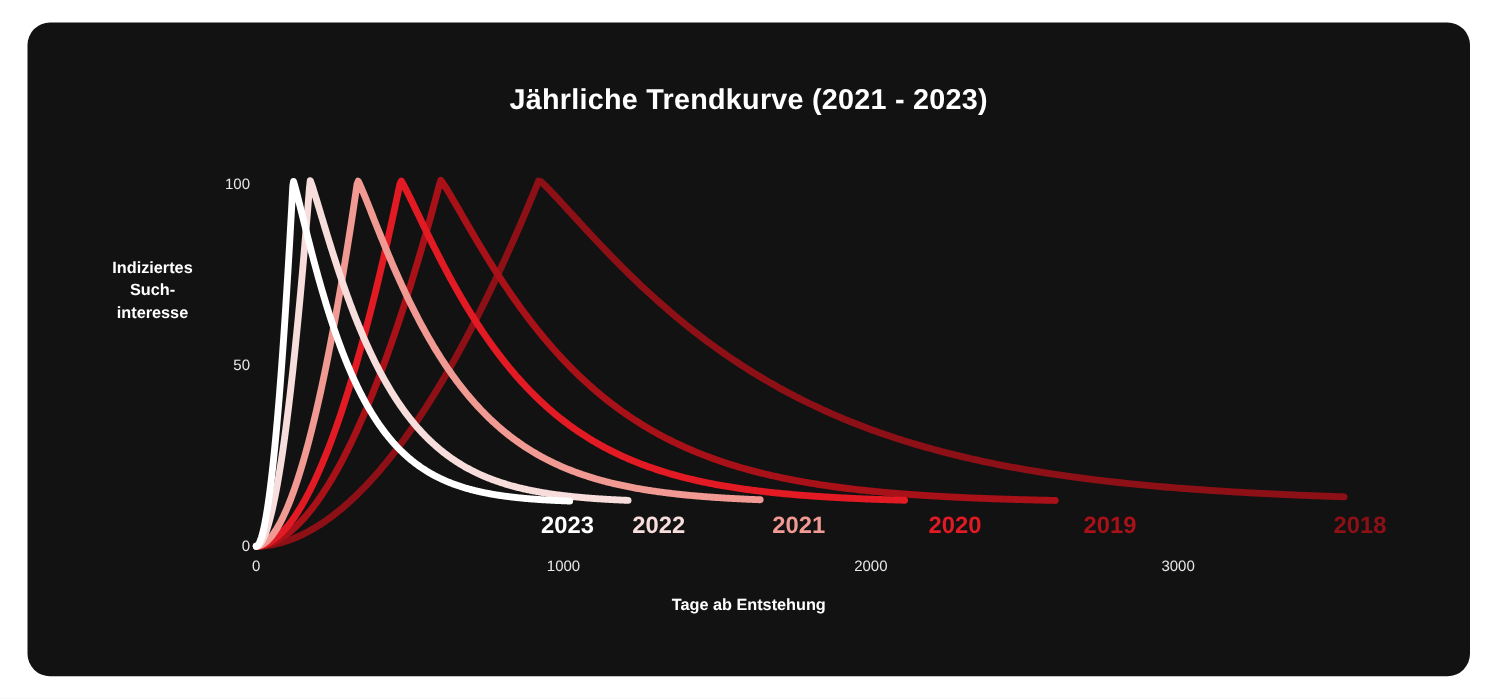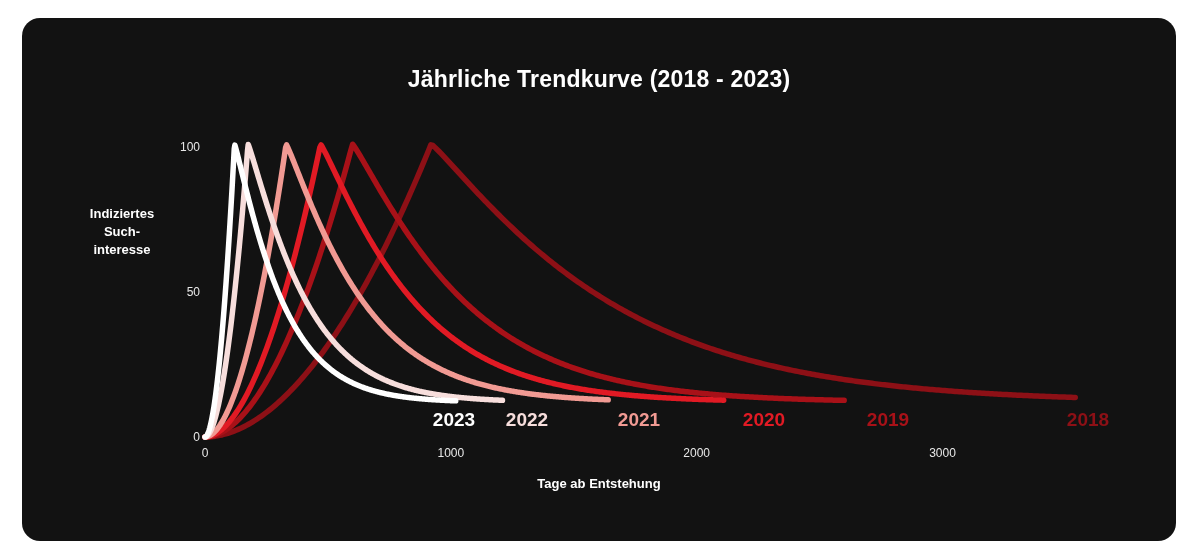--- a/index.html
+++ b/index.html
@@ -74,21 +74,21 @@
     stroke-linecap: round;
     stroke-linejoin: round;
   }
 </style>
 </head>
 <body>
 
 <div id="root">
   <div id="card">
 
-    <div id="chart-title">Jährliche Trendkurve (2018 - 2023)</div>
+    <div id="chart-title">Jährliche Trendkurve (2021 - 2023)</div>
 
     <div id="plot-wrap">
       <svg id="plot" width="1154" height="523" viewBox="0 0 1154 523">
         <g id="curves-group">
             <path d="M 183.00 419.00 L 185.07 418.96 L 187.14 418.85 L 189.22 418.68 L 191.29 418.45 L 193.36 418.16 L 195.43 417.82 L 197.50 417.41 L 199.58 416.96 L 201.65 416.44 L 203.72 415.88 L 205.79 415.26 L 207.86 414.59 L 209.94 413.86 L 212.01 413.08 L 214.08 412.25 L 216.15 411.37 L 218.22 410.44 L 220.30 409.46 L 222.37 408.43 L 224.44 407.35 L 226.51 406.22 L 228.58 405.03 L 230.66 403.80 L 232.73 402.52 L 234.80 401.20 L 236.87 399.82 L 238.94 398.39 L 241.02 396.92 L 243.09 395.39 L 245.16 393.82 L 247.23 392.21 L 249.30 390.54 L 251.38 388.83 L 253.45 387.07 L 255.52 385.26 L 257.59 383.40 L 259.66 381.50 L 261.74 379.55 L 263.81 377.55 L 265.88 375.51 L 267.95 373.42 L 270.02 371.29 L 272.10 369.11 L 274.17 366.88 L 276.24 364.61 L 278.31 362.29 L 280.39 359.92 L 282.46 357.51 L 284.53 355.05 L 286.60 352.55 L 288.67 350.00 L 290.75 347.41 L 292.82 344.77 L 294.89 342.09 L 296.96 339.36 L 299.03 336.58 L 301.11 333.77 L 303.18 330.90 L 305.25 327.99 L 307.32 325.04 L 309.39 322.04 L 311.47 319.00 L 313.54 315.91 L 315.61 312.78 L 317.68 309.61 L 319.75 306.39 L 321.83 303.12 L 323.90 299.81 L 325.97 296.46 L 328.04 293.07 L 330.11 289.63 L 332.19 286.14 L 334.26 282.61 L 336.33 279.04 L 338.40 275.43 L 340.47 271.77 L 342.55 268.07 L 344.62 264.32 L 346.69 260.53 L 348.76 256.70 L 350.83 252.82 L 352.91 248.90 L 354.98 244.94 L 357.05 240.93 L 359.12 236.88 L 361.19 232.79 L 363.27 228.65 L 365.34 224.48 L 367.41 220.26 L 369.48 215.99 L 371.55 211.68 L 373.63 207.33 L 375.70 202.94 L 377.77 198.51 L 379.84 194.03 L 381.91 189.51 L 383.99 184.94 L 386.06 180.34 L 388.13 175.69 L 390.20 171.00 L 392.27 166.26 L 394.35 161.49 L 396.42 156.67 L 398.49 151.81 L 400.56 146.91 L 402.63 141.96 L 404.71 136.98 L 406.78 131.95 L 408.85 126.88 L 410.92 127.48 L 412.99 129.40 L 415.07 131.43 L 417.14 133.53 L 419.21 135.69 L 421.28 137.88 L 423.35 140.09 L 425.43 142.33 L 427.50 144.57 L 429.57 146.83 L 431.64 149.09 L 433.71 151.36 L 435.79 153.63 L 437.86 155.89 L 439.93 158.15 L 442.00 160.41 L 444.07 162.67 L 446.15 164.91 L 448.22 167.15 L 450.29 169.38 L 452.36 171.60 L 454.44 173.81 L 456.51 176.01 L 458.58 178.20 L 460.65 180.37 L 462.72 182.54 L 464.80 184.68 L 466.87 186.82 L 468.94 188.94 L 471.01 191.05 L 473.08 193.15 L 475.16 195.22 L 477.23 197.29 L 479.30 199.34 L 481.37 201.37 L 483.44 203.39 L 485.52 205.39 L 487.59 207.38 L 489.66 209.35 L 491.73 211.31 L 493.80 213.24 L 495.88 215.17 L 497.95 217.07 L 500.02 218.96 L 502.09 220.84 L 504.16 222.70 L 506.24 224.54 L 508.31 226.36 L 510.38 228.17 L 512.45 229.96 L 514.52 231.74 L 516.60 233.50 L 518.67 235.24 L 520.74 236.97 L 522.81 238.68 L 524.88 240.38 L 526.96 242.05 L 529.03 243.72 L 531.10 245.36 L 533.17 246.99 L 535.24 248.61 L 537.32 250.21 L 539.39 251.79 L 541.46 253.36 L 543.53 254.91 L 545.60 256.44 L 547.68 257.96 L 549.75 259.47 L 551.82 260.96 L 553.89 262.43 L 555.96 263.89 L 558.04 265.34 L 560.11 266.77 L 562.18 268.18 L 564.25 269.58 L 566.32 270.97 L 568.40 272.34 L 570.47 273.69 L 572.54 275.03 L 574.61 276.36 L 576.68 277.67 L 578.76 278.97 L 580.83 280.26 L 582.90 281.53 L 584.97 282.79 L 587.04 284.03 L 589.12 285.26 L 591.19 286.48 L 593.26 287.68 L 595.33 288.87 L 597.40 290.05 L 599.48 291.21 L 601.55 292.36 L 603.62 293.50 L 605.69 294.63 L 607.76 295.74 L 609.84 296.84 L 611.91 297.93 L 613.98 299.00 L 616.05 300.07 L 618.13 301.12 L 620.20 302.16 L 622.27 303.19 L 624.34 304.20 L 626.41 305.21 L 628.49 306.20 L 630.56 307.18 L 632.63 308.16 L 634.70 309.11 L 636.77 310.06 L 638.85 311.00 L 640.92 311.93 L 642.99 312.84 L 645.06 313.75 L 647.13 314.64 L 649.21 315.53 L 651.28 316.40 L 653.35 317.26 L 655.42 318.12 L 657.49 318.96 L 659.57 319.80 L 661.64 320.62 L 663.71 321.43 L 665.78 322.24 L 667.85 323.03 L 669.93 323.82 L 672.00 324.59 L 674.07 325.36 L 676.14 326.12 L 678.21 326.87 L 680.29 327.61 L 682.36 328.34 L 684.43 329.06 L 686.50 329.77 L 688.57 330.48 L 690.65 331.17 L 692.72 331.86 L 694.79 332.54 L 696.86 333.21 L 698.93 333.87 L 701.01 334.53 L 703.08 335.17 L 705.15 335.81 L 707.22 336.45 L 709.29 337.07 L 711.37 337.68 L 713.44 338.29 L 715.51 338.89 L 717.58 339.49 L 719.65 340.07 L 721.73 340.65 L 723.80 341.22 L 725.87 341.79 L 727.94 342.35 L 730.01 342.90 L 732.09 343.44 L 734.16 343.98 L 736.23 344.51 L 738.30 345.03 L 740.37 345.55 L 742.45 346.06 L 744.52 346.57 L 746.59 347.06 L 748.66 347.56 L 750.73 348.04 L 752.81 348.52 L 754.88 349.00 L 756.95 349.46 L 759.02 349.93 L 761.09 350.38 L 763.17 350.83 L 765.24 351.28 L 767.31 351.72 L 769.38 352.15 L 771.45 352.58 L 773.53 353.00 L 775.60 353.42 L 777.67 353.83 L 779.74 354.24 L 781.81 354.64 L 783.89 355.03 L 785.96 355.43 L 788.03 355.81 L 790.10 356.19 L 792.18 356.57 L 794.25 356.94 L 796.32 357.31 L 798.39 357.67 L 800.46 358.03 L 802.54 358.38 L 804.61 358.73 L 806.68 359.07 L 808.75 359.41 L 810.82 359.75 L 812.90 360.08 L 814.97 360.40 L 817.04 360.73 L 819.11 361.05 L 821.18 361.36 L 823.26 361.67 L 825.33 361.98 L 827.40 362.28 L 829.47 362.57 L 831.54 362.87 L 833.62 363.16 L 835.69 363.45 L 837.76 363.73 L 839.83 364.01 L 841.90 364.28 L 843.98 364.55 L 846.05 364.82 L 848.12 365.09 L 850.19 365.35 L 852.26 365.61 L 854.34 365.86 L 856.41 366.11 L 858.48 366.36 L 860.55 366.61 L 862.62 366.85 L 864.70 367.08 L 866.77 367.32 L 868.84 367.55 L 870.91 367.78 L 872.98 368.01 L 875.06 368.23 L 877.13 368.45 L 879.20 368.67 L 881.27 368.88 L 883.34 369.09 L 885.42 369.30 L 887.49 369.51 L 889.56 369.71 L 891.63 369.91 L 893.70 370.11 L 895.78 370.30 L 897.85 370.49 L 899.92 370.68 L 901.99 370.87 L 904.06 371.06 L 906.14 371.24 L 908.21 371.42 L 910.28 371.60 L 912.35 371.77 L 914.42 371.94 L 916.50 372.11 L 918.57 372.28 L 920.64 372.45 L 922.71 372.61 L 924.78 372.77 L 926.86 372.93 L 928.93 373.09 L 931.00 373.24 L 933.07 373.40 L 935.14 373.55 L 937.22 373.70 L 939.29 373.84 L 941.36 373.99 L 943.43 374.13 L 945.50 374.27 L 947.58 374.41 L 949.65 374.55 L 951.72 374.68 L 953.79 374.82 L 955.86 374.95 L 957.94 375.08 L 960.01 375.21 L 962.08 375.33 L 964.15 375.46 L 966.23 375.58 L 968.30 375.70 L 970.37 375.82 L 972.44 375.94 L 974.51 376.05 L 976.59 376.17 L 978.66 376.28 L 980.73 376.39 L 982.80 376.50 L 984.87 376.61 L 986.95 376.72 L 989.02 376.83 L 991.09 376.93 L 993.16 377.03 L 995.23 377.13 L 997.31 377.23 L 999.38 377.33 L 1001.45 377.43 L 1003.52 377.53 L 1005.59 377.62 L 1007.67 377.71 L 1009.74 377.81 L 1011.81 377.90 L 1013.88 377.99 L 1015.95 378.07 L 1018.03 378.16 L 1020.10 378.25 L 1022.17 378.33 L 1024.24 378.42 L 1026.31 378.50 L 1028.39 378.58 L 1030.46 378.66 L 1032.53 378.74 L 1034.60 378.82 L 1036.67 378.89 L 1038.75 378.97 L 1040.82 379.04 L 1042.89 379.12 L 1044.96 379.19 L 1047.03 379.26 L 1049.11 379.33 L 1051.18 379.40 L 1053.25 379.47" stroke="#8d1016" stroke-width="5.5" class="curve"></path>
             <path d="M 183.00 419.00 L 184.52 418.95 L 186.04 418.82 L 187.57 418.60 L 189.09 418.31 L 190.61 417.95 L 192.13 417.52 L 193.65 417.01 L 195.17 416.44 L 196.70 415.80 L 198.22 415.09 L 199.74 414.31 L 201.26 413.47 L 202.78 412.56 L 204.31 411.58 L 205.83 410.55 L 207.35 409.44 L 208.87 408.28 L 210.39 407.05 L 211.91 405.75 L 213.44 404.40 L 214.96 402.98 L 216.48 401.50 L 218.00 399.95 L 219.52 398.35 L 221.05 396.69 L 222.57 394.96 L 224.09 393.17 L 225.61 391.32 L 227.13 389.42 L 228.65 387.45 L 230.18 385.42 L 231.70 383.33 L 233.22 381.18 L 234.74 378.98 L 236.26 376.71 L 237.79 374.38 L 239.31 372.00 L 240.83 369.56 L 242.35 367.06 L 243.87 364.50 L 245.39 361.88 L 246.92 359.20 L 248.44 356.47 L 249.96 353.68 L 251.48 350.83 L 253.00 347.92 L 254.53 344.96 L 256.05 341.93 L 257.57 338.85 L 259.09 335.72 L 260.61 332.52 L 262.13 329.27 L 263.66 325.97 L 265.18 322.60 L 266.70 319.18 L 268.22 315.71 L 269.74 312.18 L 271.27 308.59 L 272.79 304.94 L 274.31 301.24 L 275.83 297.48 L 277.35 293.67 L 278.88 289.80 L 280.40 285.88 L 281.92 281.90 L 283.44 277.86 L 284.96 273.77 L 286.48 269.63 L 288.01 265.42 L 289.53 261.17 L 291.05 256.86 L 292.57 252.49 L 294.09 248.07 L 295.62 243.59 L 297.14 239.06 L 298.66 234.48 L 300.18 229.84 L 301.70 225.14 L 303.22 220.39 L 304.75 215.59 L 306.27 210.73 L 307.79 205.82 L 309.31 200.85 L 310.83 195.83 L 312.36 190.75 L 313.88 185.62 L 315.40 180.44 L 316.92 175.21 L 318.44 169.91 L 319.96 164.57 L 321.49 159.17 L 323.01 153.72 L 324.53 148.21 L 326.05 142.66 L 327.57 137.04 L 329.10 131.38 L 330.62 126.21 L 332.14 128.24 L 333.66 130.54 L 335.18 132.96 L 336.70 135.46 L 338.23 138.00 L 339.75 140.58 L 341.27 143.18 L 342.79 145.80 L 344.31 148.43 L 345.84 151.07 L 347.36 153.70 L 348.88 156.34 L 350.40 158.97 L 351.92 161.59 L 353.44 164.21 L 354.97 166.81 L 356.49 169.41 L 358.01 171.99 L 359.53 174.55 L 361.05 177.11 L 362.58 179.64 L 364.10 182.16 L 365.62 184.66 L 367.14 187.14 L 368.66 189.61 L 370.18 192.05 L 371.71 194.48 L 373.23 196.88 L 374.75 199.27 L 376.27 201.63 L 377.79 203.98 L 379.32 206.30 L 380.84 208.60 L 382.36 210.88 L 383.88 213.14 L 385.40 215.37 L 386.92 217.58 L 388.45 219.78 L 389.97 221.95 L 391.49 224.09 L 393.01 226.22 L 394.53 228.32 L 396.06 230.40 L 397.58 232.46 L 399.10 234.50 L 400.62 236.52 L 402.14 238.51 L 403.66 240.48 L 405.19 242.43 L 406.71 244.36 L 408.23 246.26 L 409.75 248.15 L 411.27 250.01 L 412.80 251.85 L 414.32 253.67 L 415.84 255.47 L 417.36 257.25 L 418.88 259.01 L 420.40 260.74 L 421.93 262.46 L 423.45 264.15 L 424.97 265.83 L 426.49 267.48 L 428.01 269.12 L 429.54 270.73 L 431.06 272.33 L 432.58 273.90 L 434.10 275.46 L 435.62 277.00 L 437.14 278.51 L 438.67 280.01 L 440.19 281.49 L 441.71 282.95 L 443.23 284.40 L 444.75 285.82 L 446.28 287.23 L 447.80 288.62 L 449.32 289.99 L 450.84 291.34 L 452.36 292.68 L 453.88 293.99 L 455.41 295.30 L 456.93 296.58 L 458.45 297.85 L 459.97 299.10 L 461.49 300.33 L 463.02 301.55 L 464.54 302.75 L 466.06 303.94 L 467.58 305.11 L 469.10 306.27 L 470.63 307.41 L 472.15 308.53 L 473.67 309.64 L 475.19 310.74 L 476.71 311.82 L 478.23 312.88 L 479.76 313.93 L 481.28 314.97 L 482.80 315.99 L 484.32 317.00 L 485.84 318.00 L 487.37 318.98 L 488.89 319.95 L 490.41 320.90 L 491.93 321.84 L 493.45 322.77 L 494.97 323.69 L 496.50 324.59 L 498.02 325.48 L 499.54 326.36 L 501.06 327.23 L 502.58 328.08 L 504.11 328.92 L 505.63 329.75 L 507.15 330.57 L 508.67 331.38 L 510.19 332.18 L 511.71 332.96 L 513.24 333.73 L 514.76 334.50 L 516.28 335.25 L 517.80 335.99 L 519.32 336.72 L 520.85 337.44 L 522.37 338.15 L 523.89 338.85 L 525.41 339.54 L 526.93 340.22 L 528.45 340.89 L 529.98 341.55 L 531.50 342.20 L 533.02 342.85 L 534.54 343.48 L 536.06 344.10 L 537.59 344.72 L 539.11 345.32 L 540.63 345.92 L 542.15 346.51 L 543.67 347.09 L 545.19 347.66 L 546.72 348.22 L 548.24 348.78 L 549.76 349.32 L 551.28 349.86 L 552.80 350.39 L 554.33 350.92 L 555.85 351.43 L 557.37 351.94 L 558.89 352.44 L 560.41 352.93 L 561.93 353.42 L 563.46 353.90 L 564.98 354.37 L 566.50 354.83 L 568.02 355.29 L 569.54 355.74 L 571.07 356.19 L 572.59 356.62 L 574.11 357.05 L 575.63 357.48 L 577.15 357.90 L 578.67 358.31 L 580.20 358.71 L 581.72 359.11 L 583.24 359.51 L 584.76 359.90 L 586.28 360.28 L 587.81 360.65 L 589.33 361.02 L 590.85 361.39 L 592.37 361.75 L 593.89 362.10 L 595.41 362.45 L 596.94 362.80 L 598.46 363.13 L 599.98 363.47 L 601.50 363.80 L 603.02 364.12 L 604.55 364.44 L 606.07 364.75 L 607.59 365.06 L 609.11 365.36 L 610.63 365.66 L 612.15 365.96 L 613.68 366.25 L 615.20 366.53 L 616.72 366.81 L 618.24 367.09 L 619.76 367.36 L 621.29 367.63 L 622.81 367.90 L 624.33 368.16 L 625.85 368.42 L 627.37 368.67 L 628.89 368.92 L 630.42 369.16 L 631.94 369.40 L 633.46 369.64 L 634.98 369.87 L 636.50 370.10 L 638.03 370.33 L 639.55 370.55 L 641.07 370.77 L 642.59 370.99 L 644.11 371.20 L 645.63 371.41 L 647.16 371.62 L 648.68 371.82 L 650.20 372.02 L 651.72 372.22 L 653.24 372.41 L 654.77 372.60 L 656.29 372.79 L 657.81 372.97 L 659.33 373.16 L 660.85 373.33 L 662.38 373.51 L 663.90 373.68 L 665.42 373.85 L 666.94 374.02 L 668.46 374.19 L 669.98 374.35 L 671.51 374.51 L 673.03 374.67 L 674.55 374.82 L 676.07 374.98 L 677.59 375.13 L 679.12 375.28 L 680.64 375.42 L 682.16 375.56 L 683.68 375.71 L 685.20 375.84 L 686.72 375.98 L 688.25 376.12 L 689.77 376.25 L 691.29 376.38 L 692.81 376.51 L 694.33 376.63 L 695.86 376.76 L 697.38 376.88 L 698.90 377.00 L 700.42 377.12 L 701.94 377.23 L 703.46 377.35 L 704.99 377.46 L 706.51 377.57 L 708.03 377.68 L 709.55 377.79 L 711.07 377.89 L 712.60 378.00 L 714.12 378.10 L 715.64 378.20 L 717.16 378.30 L 718.68 378.40 L 720.20 378.49 L 721.73 378.59 L 723.25 378.68 L 724.77 378.77 L 726.29 378.86 L 727.81 378.95 L 729.34 379.04 L 730.86 379.12 L 732.38 379.21 L 733.90 379.29 L 735.42 379.37 L 736.94 379.45 L 738.47 379.53 L 739.99 379.61 L 741.51 379.68 L 743.03 379.76 L 744.55 379.83 L 746.08 379.91 L 747.60 379.98 L 749.12 380.05 L 750.64 380.12 L 752.16 380.19 L 753.68 380.25 L 755.21 380.32 L 756.73 380.38 L 758.25 380.45 L 759.77 380.51 L 761.29 380.57 L 762.82 380.63 L 764.34 380.69 L 765.86 380.75 L 767.38 380.81 L 768.90 380.87 L 770.42 380.92 L 771.95 380.98 L 773.47 381.03 L 774.99 381.08 L 776.51 381.14 L 778.03 381.19 L 779.56 381.24 L 781.08 381.29 L 782.60 381.34 L 784.12 381.39 L 785.64 381.43 L 787.16 381.48 L 788.69 381.53 L 790.21 381.57 L 791.73 381.61 L 793.25 381.66 L 794.77 381.70 L 796.30 381.74 L 797.82 381.78 L 799.34 381.83 L 800.86 381.87 L 802.38 381.91 L 803.90 381.94 L 805.43 381.98 L 806.95 382.02 L 808.47 382.06 L 809.99 382.09 L 811.51 382.13 L 813.04 382.16 L 814.56 382.20 L 816.08 382.23 L 817.60 382.27 L 819.12 382.30 L 820.64 382.33 L 822.17 382.36" stroke="#a81118" stroke-width="5.5" class="curve"></path>
             <path d="M 183.00 419.00 L 184.24 418.95 L 185.47 418.80 L 186.71 418.58 L 187.94 418.27 L 189.18 417.88 L 190.41 417.41 L 191.65 416.87 L 192.88 416.26 L 194.12 415.57 L 195.35 414.81 L 196.59 413.98 L 197.82 413.08 L 199.06 412.11 L 200.29 411.07 L 201.53 409.96 L 202.76 408.78 L 204.00 407.53 L 205.23 406.21 L 206.47 404.83 L 207.70 403.38 L 208.94 401.86 L 210.17 400.28 L 211.41 398.63 L 212.64 396.91 L 213.88 395.13 L 215.11 393.29 L 216.35 391.38 L 217.58 389.40 L 218.82 387.36 L 220.05 385.25 L 221.29 383.08 L 222.52 380.85 L 223.76 378.55 L 224.99 376.19 L 226.23 373.77 L 227.46 371.28 L 228.70 368.73 L 229.93 366.12 L 231.17 363.45 L 232.40 360.71 L 233.64 357.91 L 234.87 355.05 L 236.11 352.12 L 237.34 349.14 L 238.58 346.09 L 239.81 342.98 L 241.05 339.81 L 242.28 336.58 L 243.52 333.28 L 244.75 329.93 L 245.99 326.51 L 247.22 323.04 L 248.46 319.50 L 249.69 315.90 L 250.93 312.25 L 252.16 308.53 L 253.40 304.75 L 254.63 300.91 L 255.87 297.01 L 257.10 293.05 L 258.34 289.04 L 259.57 284.96 L 260.81 280.82 L 262.04 276.62 L 263.28 272.37 L 264.51 268.05 L 265.75 263.68 L 266.98 259.24 L 268.22 254.75 L 269.45 250.20 L 270.69 245.58 L 271.92 240.91 L 273.16 236.19 L 274.39 231.40 L 275.63 226.55 L 276.86 221.65 L 278.10 216.68 L 279.33 211.66 L 280.57 206.58 L 281.80 201.45 L 283.04 196.25 L 284.27 191.00 L 285.51 185.68 L 286.74 180.31 L 287.98 174.89 L 289.21 169.40 L 290.45 163.86 L 291.68 158.26 L 292.92 152.60 L 294.15 146.88 L 295.39 141.11 L 296.62 135.28 L 297.86 129.39 L 299.09 126.87 L 300.33 128.98 L 301.56 131.27 L 302.80 133.65 L 304.03 136.09 L 305.27 138.58 L 306.50 141.10 L 307.74 143.64 L 308.97 146.19 L 310.21 148.75 L 311.44 151.32 L 312.68 153.89 L 313.91 156.45 L 315.15 159.01 L 316.38 161.57 L 317.62 164.12 L 318.85 166.65 L 320.09 169.18 L 321.32 171.69 L 322.56 174.20 L 323.79 176.68 L 325.03 179.15 L 326.26 181.61 L 327.50 184.05 L 328.73 186.47 L 329.97 188.88 L 331.20 191.27 L 332.44 193.63 L 333.67 195.98 L 334.91 198.31 L 336.14 200.62 L 337.38 202.92 L 338.61 205.19 L 339.85 207.44 L 341.08 209.67 L 342.32 211.88 L 343.55 214.07 L 344.79 216.24 L 346.02 218.38 L 347.26 220.51 L 348.49 222.62 L 349.73 224.70 L 350.96 226.77 L 352.20 228.81 L 353.43 230.83 L 354.67 232.83 L 355.90 234.81 L 357.14 236.77 L 358.37 238.71 L 359.61 240.63 L 360.84 242.52 L 362.08 244.40 L 363.31 246.26 L 364.55 248.09 L 365.78 249.91 L 367.02 251.70 L 368.25 253.48 L 369.49 255.23 L 370.72 256.97 L 371.96 258.68 L 373.19 260.37 L 374.43 262.05 L 375.66 263.71 L 376.90 265.34 L 378.13 266.96 L 379.37 268.56 L 380.60 270.14 L 381.84 271.70 L 383.07 273.24 L 384.31 274.76 L 385.54 276.27 L 386.78 277.76 L 388.01 279.23 L 389.25 280.68 L 390.48 282.11 L 391.72 283.53 L 392.95 284.92 L 394.19 286.30 L 395.42 287.67 L 396.66 289.02 L 397.89 290.35 L 399.13 291.66 L 400.36 292.96 L 401.60 294.24 L 402.83 295.50 L 404.07 296.75 L 405.30 297.98 L 406.54 299.20 L 407.77 300.40 L 409.01 301.59 L 410.24 302.76 L 411.48 303.91 L 412.71 305.06 L 413.95 306.18 L 415.18 307.29 L 416.42 308.39 L 417.65 309.47 L 418.89 310.54 L 420.12 311.60 L 421.36 312.64 L 422.59 313.66 L 423.83 314.68 L 425.06 315.68 L 426.30 316.66 L 427.53 317.64 L 428.77 318.60 L 430.00 319.55 L 431.24 320.48 L 432.47 321.40 L 433.71 322.32 L 434.94 323.21 L 436.18 324.10 L 437.41 324.97 L 438.65 325.84 L 439.88 326.69 L 441.12 327.53 L 442.35 328.35 L 443.59 329.17 L 444.82 329.98 L 446.06 330.77 L 447.29 331.55 L 448.53 332.33 L 449.76 333.09 L 451.00 333.84 L 452.23 334.58 L 453.47 335.31 L 454.70 336.04 L 455.94 336.75 L 457.17 337.45 L 458.41 338.14 L 459.64 338.82 L 460.88 339.49 L 462.11 340.16 L 463.35 340.81 L 464.58 341.46 L 465.82 342.09 L 467.05 342.72 L 468.29 343.34 L 469.52 343.95 L 470.76 344.55 L 471.99 345.14 L 473.23 345.72 L 474.46 346.30 L 475.70 346.87 L 476.93 347.43 L 478.17 347.98 L 479.40 348.52 L 480.64 349.06 L 481.87 349.59 L 483.11 350.11 L 484.34 350.62 L 485.58 351.13 L 486.81 351.63 L 488.05 352.12 L 489.28 352.60 L 490.52 353.08 L 491.75 353.55 L 492.99 354.02 L 494.23 354.47 L 495.46 354.92 L 496.70 355.37 L 497.93 355.81 L 499.17 356.24 L 500.40 356.66 L 501.64 357.08 L 502.87 357.50 L 504.11 357.90 L 505.34 358.30 L 506.58 358.70 L 507.81 359.09 L 509.05 359.47 L 510.28 359.85 L 511.52 360.22 L 512.75 360.59 L 513.99 360.95 L 515.22 361.31 L 516.46 361.66 L 517.69 362.01 L 518.93 362.35 L 520.16 362.68 L 521.40 363.02 L 522.63 363.34 L 523.87 363.66 L 525.10 363.98 L 526.34 364.29 L 527.57 364.60 L 528.81 364.90 L 530.04 365.20 L 531.28 365.50 L 532.51 365.78 L 533.75 366.07 L 534.98 366.35 L 536.22 366.63 L 537.45 366.90 L 538.69 367.17 L 539.92 367.43 L 541.16 367.69 L 542.39 367.95 L 543.63 368.20 L 544.86 368.45 L 546.10 368.70 L 547.33 368.94 L 548.57 369.18 L 549.80 369.41 L 551.04 369.64 L 552.27 369.87 L 553.51 370.10 L 554.74 370.32 L 555.98 370.53 L 557.21 370.75 L 558.45 370.96 L 559.68 371.17 L 560.92 371.37 L 562.15 371.57 L 563.39 371.77 L 564.62 371.97 L 565.86 372.16 L 567.09 372.35 L 568.33 372.54 L 569.56 372.72 L 570.80 372.90 L 572.03 373.08 L 573.27 373.25 L 574.50 373.43 L 575.74 373.60 L 576.97 373.76 L 578.21 373.93 L 579.44 374.09 L 580.68 374.25 L 581.91 374.41 L 583.15 374.57 L 584.38 374.72 L 585.62 374.87 L 586.85 375.02 L 588.09 375.16 L 589.32 375.31 L 590.56 375.45 L 591.79 375.59 L 593.03 375.72 L 594.26 375.86 L 595.50 375.99 L 596.73 376.12 L 597.97 376.25 L 599.20 376.38 L 600.44 376.50 L 601.67 376.63 L 602.91 376.75 L 604.14 376.87 L 605.38 376.98 L 606.61 377.10 L 607.85 377.21 L 609.08 377.32 L 610.32 377.43 L 611.55 377.54 L 612.79 377.65 L 614.02 377.75 L 615.26 377.86 L 616.49 377.96 L 617.73 378.06 L 618.96 378.16 L 620.20 378.26 L 621.43 378.35 L 622.67 378.45 L 623.90 378.54 L 625.14 378.63 L 626.37 378.72 L 627.61 378.81 L 628.84 378.89 L 630.08 378.98 L 631.31 379.06 L 632.55 379.15 L 633.78 379.23 L 635.02 379.31 L 636.25 379.39 L 637.49 379.47 L 638.72 379.54 L 639.96 379.62 L 641.19 379.69 L 642.43 379.77 L 643.66 379.84 L 644.90 379.91 L 646.13 379.98 L 647.37 380.05 L 648.60 380.11 L 649.84 380.18 L 651.07 380.25 L 652.31 380.31 L 653.54 380.37 L 654.78 380.44 L 656.01 380.50 L 657.25 380.56 L 658.48 380.62 L 659.72 380.68 L 660.95 380.73 L 662.19 380.79 L 663.42 380.85 L 664.66 380.90 L 665.89 380.95 L 667.13 381.01 L 668.36 381.06 L 669.60 381.11 L 670.83 381.16 L 672.07 381.21 L 673.30 381.26 L 674.54 381.31 L 675.77 381.36 L 677.01 381.40 L 678.24 381.45 L 679.48 381.49 L 680.71 381.54 L 681.95 381.58 L 683.18 381.62 L 684.42 381.67 L 685.65 381.71 L 686.89 381.75 L 688.12 381.79 L 689.36 381.83 L 690.59 381.87 L 691.83 381.91 L 693.06 381.94 L 694.30 381.98 L 695.53 382.02 L 696.77 382.05 L 698.00 382.09 L 699.24 382.12 L 700.47 382.16 L 701.71 382.19" stroke="#e11a24" stroke-width="5.5" class="curve"></path>
             <path d="M 183.00 419.00 L 183.96 418.94 L 184.92 418.76 L 185.88 418.48 L 186.84 418.11 L 187.80 417.64 L 188.76 417.08 L 189.72 416.42 L 190.68 415.68 L 191.64 414.84 L 192.60 413.92 L 193.56 412.92 L 194.52 411.82 L 195.48 410.64 L 196.44 409.38 L 197.40 408.03 L 198.36 406.60 L 199.32 405.09 L 200.28 403.49 L 201.24 401.81 L 202.20 400.05 L 203.16 398.21 L 204.12 396.29 L 205.08 394.29 L 206.04 392.21 L 207.00 390.05 L 207.96 387.81 L 208.92 385.49 L 209.88 383.09 L 210.84 380.62 L 211.80 378.06 L 212.76 375.43 L 213.72 372.72 L 214.68 369.94 L 215.64 367.07 L 216.60 364.13 L 217.56 361.12 L 218.52 358.02 L 219.48 354.86 L 220.44 351.61 L 221.40 348.29 L 222.36 344.89 L 223.32 341.42 L 224.28 337.87 L 225.24 334.25 L 226.20 330.55 L 227.16 326.78 L 228.12 322.94 L 229.08 319.02 L 230.04 315.02 L 231.00 310.95 L 231.96 306.81 L 232.92 302.59 L 233.88 298.30 L 234.84 293.94 L 235.80 289.50 L 236.76 284.99 L 237.72 280.41 L 238.68 275.75 L 239.64 271.02 L 240.60 266.22 L 241.56 261.35 L 242.52 256.40 L 243.47 251.38 L 244.43 246.29 L 245.39 241.13 L 246.35 235.89 L 247.31 230.59 L 248.27 225.21 L 249.23 219.76 L 250.19 214.23 L 251.15 208.64 L 252.11 202.97 L 253.07 197.24 L 254.03 191.43 L 254.99 185.55 L 255.95 179.60 L 256.91 173.58 L 257.87 167.49 L 258.83 161.33 L 259.79 155.10 L 260.75 148.79 L 261.71 142.42 L 262.67 135.98 L 263.63 129.46 L 264.59 126.90 L 265.55 128.88 L 266.51 131.03 L 267.47 133.26 L 268.43 135.56 L 269.39 137.89 L 270.35 140.26 L 271.31 142.64 L 272.27 145.04 L 273.23 147.45 L 274.19 149.87 L 275.15 152.29 L 276.11 154.71 L 277.07 157.12 L 278.03 159.53 L 278.99 161.94 L 279.95 164.34 L 280.91 166.73 L 281.87 169.11 L 282.83 171.48 L 283.79 173.84 L 284.75 176.18 L 285.71 178.52 L 286.67 180.83 L 287.63 183.14 L 288.59 185.43 L 289.55 187.70 L 290.51 189.96 L 291.47 192.20 L 292.43 194.42 L 293.39 196.63 L 294.35 198.82 L 295.31 201.00 L 296.27 203.15 L 297.23 205.29 L 298.19 207.41 L 299.15 209.51 L 300.11 211.60 L 301.07 213.66 L 302.03 215.71 L 302.99 217.74 L 303.95 219.75 L 304.91 221.74 L 305.87 223.71 L 306.83 225.67 L 307.79 227.60 L 308.75 229.52 L 309.71 231.42 L 310.67 233.30 L 311.63 235.16 L 312.59 237.01 L 313.55 238.83 L 314.51 240.64 L 315.47 242.42 L 316.43 244.19 L 317.39 245.94 L 318.35 247.68 L 319.31 249.39 L 320.27 251.09 L 321.23 252.77 L 322.19 254.43 L 323.15 256.07 L 324.11 257.70 L 325.07 259.31 L 326.03 260.90 L 326.99 262.47 L 327.95 264.03 L 328.91 265.56 L 329.87 267.09 L 330.83 268.59 L 331.79 270.08 L 332.75 271.55 L 333.71 273.01 L 334.67 274.44 L 335.63 275.87 L 336.59 277.27 L 337.55 278.66 L 338.51 280.04 L 339.47 281.39 L 340.43 282.74 L 341.39 284.06 L 342.35 285.38 L 343.31 286.67 L 344.27 287.95 L 345.23 289.22 L 346.19 290.47 L 347.15 291.71 L 348.11 292.93 L 349.07 294.14 L 350.03 295.33 L 350.99 296.51 L 351.95 297.67 L 352.91 298.82 L 353.87 299.96 L 354.83 301.08 L 355.79 302.19 L 356.75 303.29 L 357.71 304.37 L 358.67 305.44 L 359.63 306.50 L 360.59 307.54 L 361.55 308.57 L 362.51 309.59 L 363.47 310.60 L 364.42 311.59 L 365.38 312.57 L 366.34 313.54 L 367.30 314.50 L 368.26 315.44 L 369.22 316.37 L 370.18 317.30 L 371.14 318.21 L 372.10 319.10 L 373.06 319.99 L 374.02 320.87 L 374.98 321.73 L 375.94 322.59 L 376.90 323.43 L 377.86 324.26 L 378.82 325.08 L 379.78 325.90 L 380.74 326.70 L 381.70 327.49 L 382.66 328.27 L 383.62 329.04 L 384.58 329.80 L 385.54 330.55 L 386.50 331.29 L 387.46 332.02 L 388.42 332.75 L 389.38 333.46 L 390.34 334.16 L 391.30 334.86 L 392.26 335.54 L 393.22 336.22 L 394.18 336.89 L 395.14 337.55 L 396.10 338.20 L 397.06 338.84 L 398.02 339.47 L 398.98 340.10 L 399.94 340.72 L 400.90 341.33 L 401.86 341.93 L 402.82 342.52 L 403.78 343.10 L 404.74 343.68 L 405.70 344.25 L 406.66 344.81 L 407.62 345.37 L 408.58 345.92 L 409.54 346.46 L 410.50 346.99 L 411.46 347.52 L 412.42 348.03 L 413.38 348.55 L 414.34 349.05 L 415.30 349.55 L 416.26 350.04 L 417.22 350.53 L 418.18 351.00 L 419.14 351.48 L 420.10 351.94 L 421.06 352.40 L 422.02 352.85 L 422.98 353.30 L 423.94 353.74 L 424.90 354.18 L 425.86 354.61 L 426.82 355.03 L 427.78 355.45 L 428.74 355.86 L 429.70 356.26 L 430.66 356.66 L 431.62 357.06 L 432.58 357.45 L 433.54 357.83 L 434.50 358.21 L 435.46 358.59 L 436.42 358.95 L 437.38 359.32 L 438.34 359.68 L 439.30 360.03 L 440.26 360.38 L 441.22 360.72 L 442.18 361.06 L 443.14 361.40 L 444.10 361.73 L 445.06 362.05 L 446.02 362.37 L 446.98 362.69 L 447.94 363.00 L 448.90 363.31 L 449.86 363.61 L 450.82 363.91 L 451.78 364.21 L 452.74 364.50 L 453.70 364.79 L 454.66 365.07 L 455.62 365.35 L 456.58 365.62 L 457.54 365.89 L 458.50 366.16 L 459.46 366.42 L 460.42 366.68 L 461.38 366.94 L 462.34 367.19 L 463.30 367.44 L 464.26 367.69 L 465.22 367.93 L 466.18 368.17 L 467.14 368.40 L 468.10 368.64 L 469.06 368.87 L 470.02 369.09 L 470.98 369.31 L 471.94 369.53 L 472.90 369.75 L 473.86 369.96 L 474.82 370.17 L 475.78 370.38 L 476.74 370.58 L 477.70 370.78 L 478.66 370.98 L 479.62 371.18 L 480.58 371.37 L 481.54 371.56 L 482.50 371.75 L 483.46 371.93 L 484.42 372.11 L 485.38 372.29 L 486.33 372.47 L 487.29 372.64 L 488.25 372.82 L 489.21 372.98 L 490.17 373.15 L 491.13 373.32 L 492.09 373.48 L 493.05 373.64 L 494.01 373.79 L 494.97 373.95 L 495.93 374.10 L 496.89 374.25 L 497.85 374.40 L 498.81 374.55 L 499.77 374.69 L 500.73 374.83 L 501.69 374.97 L 502.65 375.11 L 503.61 375.25 L 504.57 375.38 L 505.53 375.52 L 506.49 375.65 L 507.45 375.77 L 508.41 375.90 L 509.37 376.03 L 510.33 376.15 L 511.29 376.27 L 512.25 376.39 L 513.21 376.51 L 514.17 376.62 L 515.13 376.74 L 516.09 376.85 L 517.05 376.96 L 518.01 377.07 L 518.97 377.18 L 519.93 377.28 L 520.89 377.39 L 521.85 377.49 L 522.81 377.59 L 523.77 377.69 L 524.73 377.79 L 525.69 377.89 L 526.65 377.98 L 527.61 378.08 L 528.57 378.17 L 529.53 378.26 L 530.49 378.35 L 531.45 378.44 L 532.41 378.53 L 533.37 378.61 L 534.33 378.70 L 535.29 378.78 L 536.25 378.86 L 537.21 378.94 L 538.17 379.02 L 539.13 379.10 L 540.09 379.18 L 541.05 379.26 L 542.01 379.33 L 542.97 379.41 L 543.93 379.48 L 544.89 379.55 L 545.85 379.62 L 546.81 379.69 L 547.77 379.76 L 548.73 379.83 L 549.69 379.90 L 550.65 379.96 L 551.61 380.03 L 552.57 380.09 L 553.53 380.15 L 554.49 380.22 L 555.45 380.28 L 556.41 380.34 L 557.37 380.40 L 558.33 380.45 L 559.29 380.51 L 560.25 380.57 L 561.21 380.62 L 562.17 380.68 L 563.13 380.73 L 564.09 380.79 L 565.05 380.84 L 566.01 380.89 L 566.97 380.94 L 567.93 380.99 L 568.89 381.04 L 569.85 381.09 L 570.81 381.14 L 571.77 381.19 L 572.73 381.23 L 573.69 381.28 L 574.65 381.32 L 575.61 381.37 L 576.57 381.41 L 577.53 381.45 L 578.49 381.50 L 579.45 381.54 L 580.41 381.58 L 581.37 381.62 L 582.33 381.66 L 583.29 381.70 L 584.25 381.74 L 585.21 381.78 L 586.17 381.81" stroke="#f19a93" stroke-width="5.5" class="curve"></path>
             <path d="M 183.00 419.00 L 183.71 418.88 L 184.42 418.55 L 185.12 418.03 L 185.83 417.33 L 186.54 416.45 L 187.25 415.40 L 187.96 414.17 L 188.67 412.78 L 189.37 411.22 L 190.08 409.49 L 190.79 407.61 L 191.50 405.56 L 192.21 403.35 L 192.92 400.98 L 193.62 398.46 L 194.33 395.78 L 195.04 392.94 L 195.75 389.95 L 196.46 386.81 L 197.16 383.52 L 197.87 380.07 L 198.58 376.47 L 199.29 372.72 L 200.00 368.83 L 200.71 364.78 L 201.41 360.59 L 202.12 356.24 L 202.83 351.75 L 203.54 347.12 L 204.25 342.34 L 204.96 337.41 L 205.66 332.33 L 206.37 327.12 L 207.08 321.75 L 207.79 316.25 L 208.50 310.60 L 209.20 304.80 L 209.91 298.87 L 210.62 292.79 L 211.33 286.57 L 212.04 280.21 L 212.75 273.71 L 213.45 267.07 L 214.16 260.28 L 214.87 253.36 L 215.58 246.29 L 216.29 239.09 L 217.00 231.75 L 217.70 224.27 L 218.41 216.65 L 219.12 208.89 L 219.83 200.99 L 220.54 192.96 L 221.24 184.79 L 221.95 176.48 L 222.66 168.03 L 223.37 159.45 L 224.08 150.73 L 224.79 141.87 L 225.49 132.88 L 226.20 126.48 L 226.91 128.34 L 227.62 130.39 L 228.33 132.55 L 229.04 134.77 L 229.74 137.03 L 230.45 139.32 L 231.16 141.64 L 231.87 143.97 L 232.58 146.31 L 233.28 148.66 L 233.99 151.02 L 234.70 153.37 L 235.41 155.73 L 236.12 158.08 L 236.83 160.43 L 237.53 162.77 L 238.24 165.10 L 238.95 167.43 L 239.66 169.74 L 240.37 172.05 L 241.08 174.34 L 241.78 176.62 L 242.49 178.89 L 243.20 181.15 L 243.91 183.39 L 244.62 185.62 L 245.32 187.83 L 246.03 190.03 L 246.74 192.21 L 247.45 194.38 L 248.16 196.53 L 248.87 198.66 L 249.57 200.78 L 250.28 202.88 L 250.99 204.97 L 251.70 207.04 L 252.41 209.09 L 253.12 211.12 L 253.82 213.14 L 254.53 215.13 L 255.24 217.12 L 255.95 219.08 L 256.66 221.02 L 257.36 222.95 L 258.07 224.86 L 258.78 226.76 L 259.49 228.63 L 260.20 230.49 L 260.91 232.33 L 261.61 234.15 L 262.32 235.96 L 263.03 237.75 L 263.74 239.52 L 264.45 241.27 L 265.16 243.00 L 265.86 244.72 L 266.57 246.42 L 267.28 248.10 L 267.99 249.77 L 268.70 251.42 L 269.40 253.05 L 270.11 254.67 L 270.82 256.26 L 271.53 257.85 L 272.24 259.41 L 272.95 260.96 L 273.65 262.49 L 274.36 264.01 L 275.07 265.50 L 275.78 266.99 L 276.49 268.45 L 277.20 269.91 L 277.90 271.34 L 278.61 272.76 L 279.32 274.16 L 280.03 275.55 L 280.74 276.93 L 281.44 278.28 L 282.15 279.63 L 282.86 280.95 L 283.57 282.27 L 284.28 283.56 L 284.99 284.85 L 285.69 286.12 L 286.40 287.37 L 287.11 288.61 L 287.82 289.84 L 288.53 291.05 L 289.24 292.25 L 289.94 293.43 L 290.65 294.60 L 291.36 295.76 L 292.07 296.90 L 292.78 298.03 L 293.48 299.15 L 294.19 300.25 L 294.90 301.34 L 295.61 302.42 L 296.32 303.48 L 297.03 304.54 L 297.73 305.58 L 298.44 306.60 L 299.15 307.62 L 299.86 308.62 L 300.57 309.61 L 301.28 310.59 L 301.98 311.56 L 302.69 312.52 L 303.40 313.46 L 304.11 314.39 L 304.82 315.31 L 305.52 316.22 L 306.23 317.12 L 306.94 318.01 L 307.65 318.89 L 308.36 319.76 L 309.07 320.61 L 309.77 321.46 L 310.48 322.29 L 311.19 323.12 L 311.90 323.93 L 312.61 324.74 L 313.32 325.53 L 314.02 326.32 L 314.73 327.09 L 315.44 327.86 L 316.15 328.61 L 316.86 329.36 L 317.56 330.10 L 318.27 330.83 L 318.98 331.54 L 319.69 332.25 L 320.40 332.96 L 321.11 333.65 L 321.81 334.33 L 322.52 335.00 L 323.23 335.67 L 323.94 336.33 L 324.65 336.98 L 325.36 337.62 L 326.06 338.25 L 326.77 338.88 L 327.48 339.49 L 328.19 340.10 L 328.90 340.70 L 329.60 341.30 L 330.31 341.88 L 331.02 342.46 L 331.73 343.03 L 332.44 343.59 L 333.15 344.15 L 333.85 344.70 L 334.56 345.24 L 335.27 345.78 L 335.98 346.30 L 336.69 346.83 L 337.40 347.34 L 338.10 347.85 L 338.81 348.35 L 339.52 348.84 L 340.23 349.33 L 340.94 349.81 L 341.64 350.29 L 342.35 350.76 L 343.06 351.22 L 343.77 351.68 L 344.48 352.13 L 345.19 352.57 L 345.89 353.01 L 346.60 353.44 L 347.31 353.87 L 348.02 354.29 L 348.73 354.71 L 349.44 355.12 L 350.14 355.53 L 350.85 355.93 L 351.56 356.32 L 352.27 356.71 L 352.98 357.09 L 353.68 357.47 L 354.39 357.85 L 355.10 358.22 L 355.81 358.58 L 356.52 358.94 L 357.23 359.29 L 357.93 359.64 L 358.64 359.99 L 359.35 360.33 L 360.06 360.67 L 360.77 361.00 L 361.48 361.32 L 362.18 361.65 L 362.89 361.96 L 363.60 362.28 L 364.31 362.59 L 365.02 362.89 L 365.72 363.19 L 366.43 363.49 L 367.14 363.78 L 367.85 364.07 L 368.56 364.36 L 369.27 364.64 L 369.97 364.92 L 370.68 365.19 L 371.39 365.46 L 372.10 365.73 L 372.81 365.99 L 373.51 366.25 L 374.22 366.51 L 374.93 366.76 L 375.64 367.01 L 376.35 367.25 L 377.06 367.49 L 377.76 367.73 L 378.47 367.97 L 379.18 368.20 L 379.89 368.43 L 380.60 368.65 L 381.31 368.88 L 382.01 369.10 L 382.72 369.31 L 383.43 369.53 L 384.14 369.74 L 384.85 369.94 L 385.55 370.15 L 386.26 370.35 L 386.97 370.55 L 387.68 370.75 L 388.39 370.94 L 389.10 371.13 L 389.80 371.32 L 390.51 371.50 L 391.22 371.69 L 391.93 371.87 L 392.64 372.05 L 393.35 372.22 L 394.05 372.40 L 394.76 372.57 L 395.47 372.73 L 396.18 372.90 L 396.89 373.06 L 397.59 373.23 L 398.30 373.38 L 399.01 373.54 L 399.72 373.70 L 400.43 373.85 L 401.14 374.00 L 401.84 374.15 L 402.55 374.29 L 403.26 374.44 L 403.97 374.58 L 404.68 374.72 L 405.39 374.86 L 406.09 374.99 L 406.80 375.13 L 407.51 375.26 L 408.22 375.39 L 408.93 375.52 L 409.63 375.65 L 410.34 375.77 L 411.05 375.89 L 411.76 376.02 L 412.47 376.14 L 413.18 376.25 L 413.88 376.37 L 414.59 376.48 L 415.30 376.60 L 416.01 376.71 L 416.72 376.82 L 417.43 376.93 L 418.13 377.03 L 418.84 377.14 L 419.55 377.24 L 420.26 377.35 L 420.97 377.45 L 421.67 377.55 L 422.38 377.64 L 423.09 377.74 L 423.80 377.84 L 424.51 377.93 L 425.22 378.02 L 425.92 378.11 L 426.63 378.20 L 427.34 378.29 L 428.05 378.38 L 428.76 378.46 L 429.47 378.55 L 430.17 378.63 L 430.88 378.72 L 431.59 378.80 L 432.30 378.88 L 433.01 378.96 L 433.71 379.03 L 434.42 379.11 L 435.13 379.19 L 435.84 379.26 L 436.55 379.33 L 437.26 379.41 L 437.96 379.48 L 438.67 379.55 L 439.38 379.62 L 440.09 379.68 L 440.80 379.75 L 441.51 379.82 L 442.21 379.88 L 442.92 379.95 L 443.63 380.01 L 444.34 380.07 L 445.05 380.13 L 445.75 380.20 L 446.46 380.26 L 447.17 380.31 L 447.88 380.37 L 448.59 380.43 L 449.30 380.49 L 450.00 380.54 L 450.71 380.60 L 451.42 380.65 L 452.13 380.70 L 452.84 380.76 L 453.55 380.81 L 454.25 380.86 L 454.96 380.91 L 455.67 380.96 L 456.38 381.01 L 457.09 381.05 L 457.79 381.10 L 458.50 381.15 L 459.21 381.19 L 459.92 381.24 L 460.63 381.28 L 461.34 381.33 L 462.04 381.37 L 462.75 381.41 L 463.46 381.46 L 464.17 381.50 L 464.88 381.54 L 465.59 381.58 L 466.29 381.62 L 467.00 381.66 L 467.71 381.69 L 468.42 381.73 L 469.13 381.77 L 469.83 381.81 L 470.54 381.84 L 471.25 381.88 L 471.96 381.91 L 472.67 381.95 L 473.38 381.98 L 474.08 382.02 L 474.79 382.05 L 475.50 382.08 L 476.21 382.11 L 476.92 382.14 L 477.63 382.18 L 478.33 382.21 L 479.04 382.24 L 479.75 382.27 L 480.46 382.30" stroke="#f7dedc" stroke-width="5.5" class="curve"></path>
             <path d="M 183.00 419.00 L 183.60 418.82 L 184.19 418.34 L 184.79 417.57 L 185.39 416.53 L 185.99 415.23 L 186.58 413.67 L 187.18 411.85 L 187.78 409.79 L 188.37 407.48 L 188.97 404.93 L 189.57 402.13 L 190.16 399.10 L 190.76 395.83 L 191.36 392.33 L 191.96 388.59 L 192.55 384.62 L 193.15 380.43 L 193.75 376.00 L 194.34 371.35 L 194.94 366.47 L 195.54 361.37 L 196.13 356.04 L 196.73 350.49 L 197.33 344.72 L 197.93 338.73 L 198.52 332.52 L 199.12 326.10 L 199.72 319.45 L 200.31 312.59 L 200.91 305.51 L 201.51 298.21 L 202.10 290.70 L 202.70 282.98 L 203.30 275.04 L 203.90 266.89 L 204.49 258.52 L 205.09 249.95 L 205.69 241.16 L 206.28 232.16 L 206.88 222.96 L 207.48 213.54 L 208.07 203.91 L 208.67 194.08 L 209.27 184.04 L 209.87 173.79 L 210.46 163.33 L 211.06 152.67 L 211.66 141.80 L 212.25 130.72 L 212.85 127.09 L 213.45 129.10 L 214.05 131.26 L 214.64 133.50 L 215.24 135.80 L 215.84 138.15 L 216.43 140.52 L 217.03 142.90 L 217.63 145.31 L 218.22 147.72 L 218.82 150.14 L 219.42 152.56 L 220.02 154.98 L 220.61 157.40 L 221.21 159.82 L 221.81 162.23 L 222.40 164.63 L 223.00 167.02 L 223.60 169.40 L 224.19 171.77 L 224.79 174.13 L 225.39 176.48 L 225.99 178.81 L 226.58 181.13 L 227.18 183.44 L 227.78 185.73 L 228.37 188.00 L 228.97 190.26 L 229.57 192.50 L 230.16 194.72 L 230.76 196.93 L 231.36 199.12 L 231.96 201.30 L 232.55 203.45 L 233.15 205.59 L 233.75 207.71 L 234.34 209.81 L 234.94 211.90 L 235.54 213.96 L 236.14 216.01 L 236.73 218.04 L 237.33 220.05 L 237.93 222.04 L 238.52 224.01 L 239.12 225.97 L 239.72 227.90 L 240.31 229.82 L 240.91 231.72 L 241.51 233.60 L 242.11 235.46 L 242.70 237.30 L 243.30 239.12 L 243.90 240.93 L 244.49 242.72 L 245.09 244.48 L 245.69 246.23 L 246.28 247.97 L 246.88 249.68 L 247.48 251.38 L 248.08 253.05 L 248.67 254.71 L 249.27 256.36 L 249.87 257.98 L 250.46 259.59 L 251.06 261.18 L 251.66 262.75 L 252.25 264.30 L 252.85 265.84 L 253.45 267.36 L 254.05 268.86 L 254.64 270.35 L 255.24 271.82 L 255.84 273.28 L 256.43 274.71 L 257.03 276.13 L 257.63 277.54 L 258.23 278.93 L 258.82 280.30 L 259.42 281.66 L 260.02 283.00 L 260.61 284.32 L 261.21 285.63 L 261.81 286.93 L 262.40 288.21 L 263.00 289.47 L 263.60 290.72 L 264.20 291.96 L 264.79 293.18 L 265.39 294.38 L 265.99 295.57 L 266.58 296.75 L 267.18 297.92 L 267.78 299.06 L 268.37 300.20 L 268.97 301.32 L 269.57 302.43 L 270.17 303.52 L 270.76 304.61 L 271.36 305.67 L 271.96 306.73 L 272.55 307.77 L 273.15 308.80 L 273.75 309.82 L 274.34 310.82 L 274.94 311.81 L 275.54 312.79 L 276.14 313.76 L 276.73 314.71 L 277.33 315.66 L 277.93 316.59 L 278.52 317.51 L 279.12 318.42 L 279.72 319.31 L 280.31 320.20 L 280.91 321.07 L 281.51 321.94 L 282.11 322.79 L 282.70 323.63 L 283.30 324.46 L 283.90 325.28 L 284.49 326.09 L 285.09 326.89 L 285.69 327.68 L 286.29 328.46 L 286.88 329.23 L 287.48 329.99 L 288.08 330.74 L 288.67 331.48 L 289.27 332.21 L 289.87 332.93 L 290.46 333.64 L 291.06 334.34 L 291.66 335.04 L 292.26 335.72 L 292.85 336.40 L 293.45 337.06 L 294.05 337.72 L 294.64 338.37 L 295.24 339.01 L 295.84 339.64 L 296.43 340.27 L 297.03 340.88 L 297.63 341.49 L 298.23 342.09 L 298.82 342.68 L 299.42 343.26 L 300.02 343.84 L 300.61 344.41 L 301.21 344.97 L 301.81 345.52 L 302.40 346.07 L 303.00 346.61 L 303.60 347.14 L 304.20 347.66 L 304.79 348.18 L 305.39 348.69 L 305.99 349.19 L 306.58 349.69 L 307.18 350.18 L 307.78 350.66 L 308.38 351.14 L 308.97 351.61 L 309.57 352.08 L 310.17 352.53 L 310.76 352.99 L 311.36 353.43 L 311.96 353.87 L 312.55 354.31 L 313.15 354.73 L 313.75 355.15 L 314.35 355.57 L 314.94 355.98 L 315.54 356.39 L 316.14 356.79 L 316.73 357.18 L 317.33 357.57 L 317.93 357.95 L 318.52 358.33 L 319.12 358.70 L 319.72 359.07 L 320.32 359.43 L 320.91 359.79 L 321.51 360.14 L 322.11 360.49 L 322.70 360.83 L 323.30 361.17 L 323.90 361.50 L 324.49 361.83 L 325.09 362.16 L 325.69 362.48 L 326.29 362.79 L 326.88 363.10 L 327.48 363.41 L 328.08 363.71 L 328.67 364.01 L 329.27 364.31 L 329.87 364.60 L 330.46 364.88 L 331.06 365.16 L 331.66 365.44 L 332.26 365.72 L 332.85 365.99 L 333.45 366.25 L 334.05 366.51 L 334.64 366.77 L 335.24 367.03 L 335.84 367.28 L 336.44 367.53 L 337.03 367.77 L 337.63 368.01 L 338.23 368.25 L 338.82 368.49 L 339.42 368.72 L 340.02 368.95 L 340.61 369.17 L 341.21 369.39 L 341.81 369.61 L 342.41 369.83 L 343.00 370.04 L 343.60 370.25 L 344.20 370.45 L 344.79 370.66 L 345.39 370.86 L 345.99 371.05 L 346.58 371.25 L 347.18 371.44 L 347.78 371.63 L 348.38 371.82 L 348.97 372.00 L 349.57 372.18 L 350.17 372.36 L 350.76 372.54 L 351.36 372.71 L 351.96 372.88 L 352.55 373.05 L 353.15 373.21 L 353.75 373.38 L 354.35 373.54 L 354.94 373.70 L 355.54 373.86 L 356.14 374.01 L 356.73 374.16 L 357.33 374.31 L 357.93 374.46 L 358.52 374.61 L 359.12 374.75 L 359.72 374.89 L 360.32 375.03 L 360.91 375.17 L 361.51 375.30 L 362.11 375.44 L 362.70 375.57 L 363.30 375.70 L 363.90 375.83 L 364.50 375.95 L 365.09 376.07 L 365.69 376.20 L 366.29 376.32 L 366.88 376.44 L 367.48 376.55 L 368.08 376.67 L 368.67 376.78 L 369.27 376.89 L 369.87 377.00 L 370.47 377.11 L 371.06 377.22 L 371.66 377.33 L 372.26 377.43 L 372.85 377.53 L 373.45 377.63 L 374.05 377.73 L 374.64 377.83 L 375.24 377.93 L 375.84 378.02 L 376.44 378.12 L 377.03 378.21 L 377.63 378.30 L 378.23 378.39 L 378.82 378.48 L 379.42 378.56 L 380.02 378.65 L 380.61 378.73 L 381.21 378.82 L 381.81 378.90 L 382.41 378.98 L 383.00 379.06 L 383.60 379.14 L 384.20 379.21 L 384.79 379.29 L 385.39 379.37 L 385.99 379.44 L 386.59 379.51 L 387.18 379.58 L 387.78 379.65 L 388.38 379.72 L 388.97 379.79 L 389.57 379.86 L 390.17 379.93 L 390.76 379.99 L 391.36 380.06 L 391.96 380.12 L 392.56 380.18 L 393.15 380.24 L 393.75 380.30 L 394.35 380.36 L 394.94 380.42 L 395.54 380.48 L 396.14 380.54 L 396.73 380.60 L 397.33 380.65 L 397.93 380.71 L 398.53 380.76 L 399.12 380.81 L 399.72 380.86 L 400.32 380.92 L 400.91 380.97 L 401.51 381.02 L 402.11 381.07 L 402.70 381.11 L 403.30 381.16 L 403.90 381.21 L 404.50 381.25 L 405.09 381.30 L 405.69 381.34 L 406.29 381.39 L 406.88 381.43 L 407.48 381.48 L 408.08 381.52 L 408.68 381.56 L 409.27 381.60 L 409.87 381.64 L 410.47 381.68 L 411.06 381.72 L 411.66 381.76 L 412.26 381.80 L 412.85 381.83 L 413.45 381.87 L 414.05 381.91 L 414.65 381.94 L 415.24 381.98 L 415.84 382.01 L 416.44 382.05 L 417.03 382.08 L 417.63 382.11 L 418.23 382.14 L 418.82 382.18 L 419.42 382.21 L 420.02 382.24 L 420.62 382.27 L 421.21 382.30 L 421.81 382.33 L 422.41 382.36 L 423.00 382.39 L 423.60 382.42 L 424.20 382.44 L 424.79 382.47 L 425.39 382.50 L 425.99 382.52 L 426.59 382.55 L 427.18 382.58 L 427.78 382.60 L 428.38 382.63 L 428.97 382.65 L 429.57 382.68 L 430.17 382.70 L 430.76 382.72 L 431.36 382.75 L 431.96 382.77 L 432.56 382.79 L 433.15 382.81 L 433.75 382.84" stroke="#ffffff" stroke-width="5.5" class="curve"></path>

